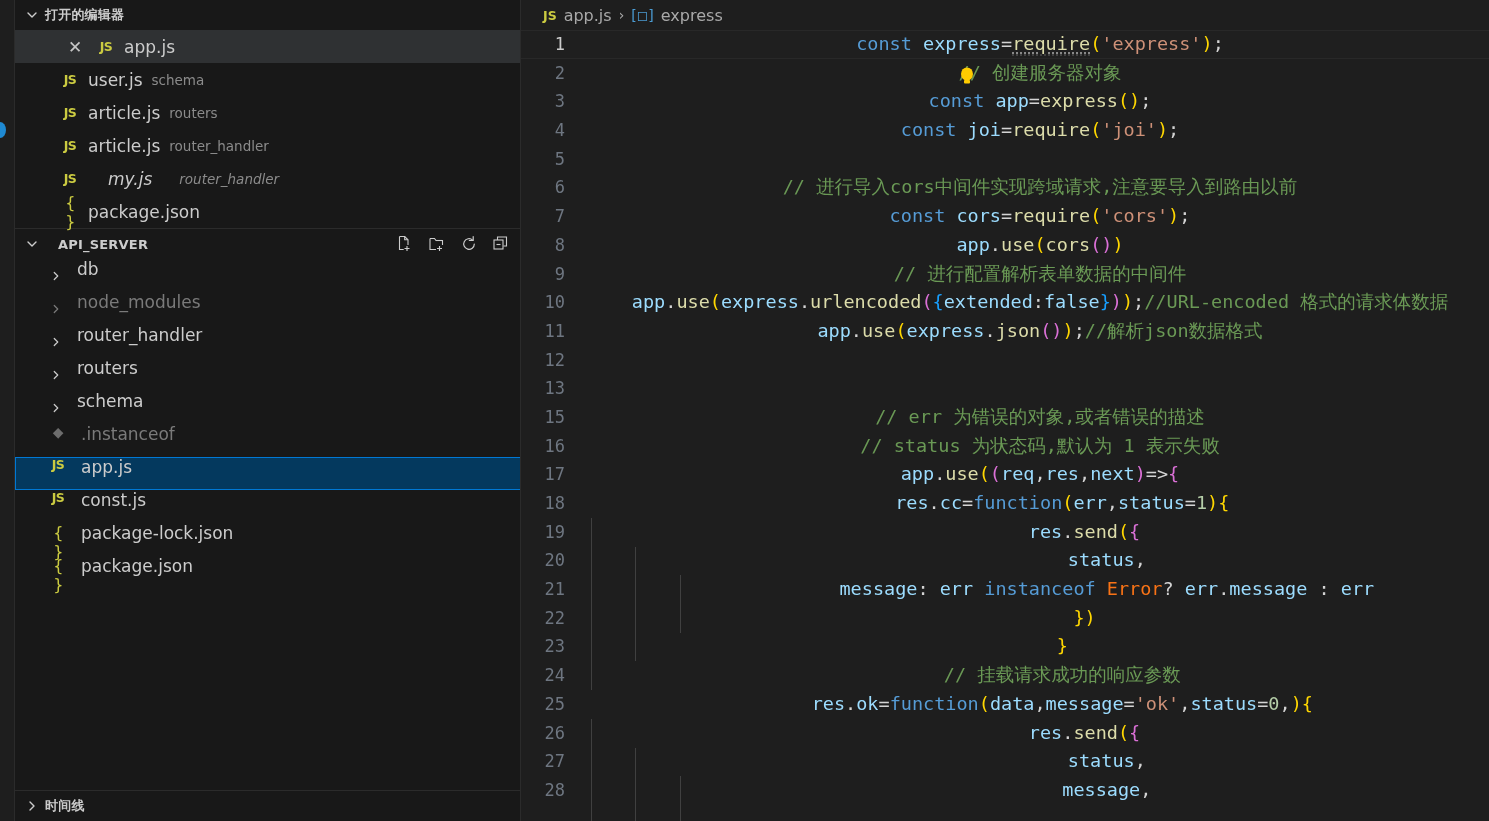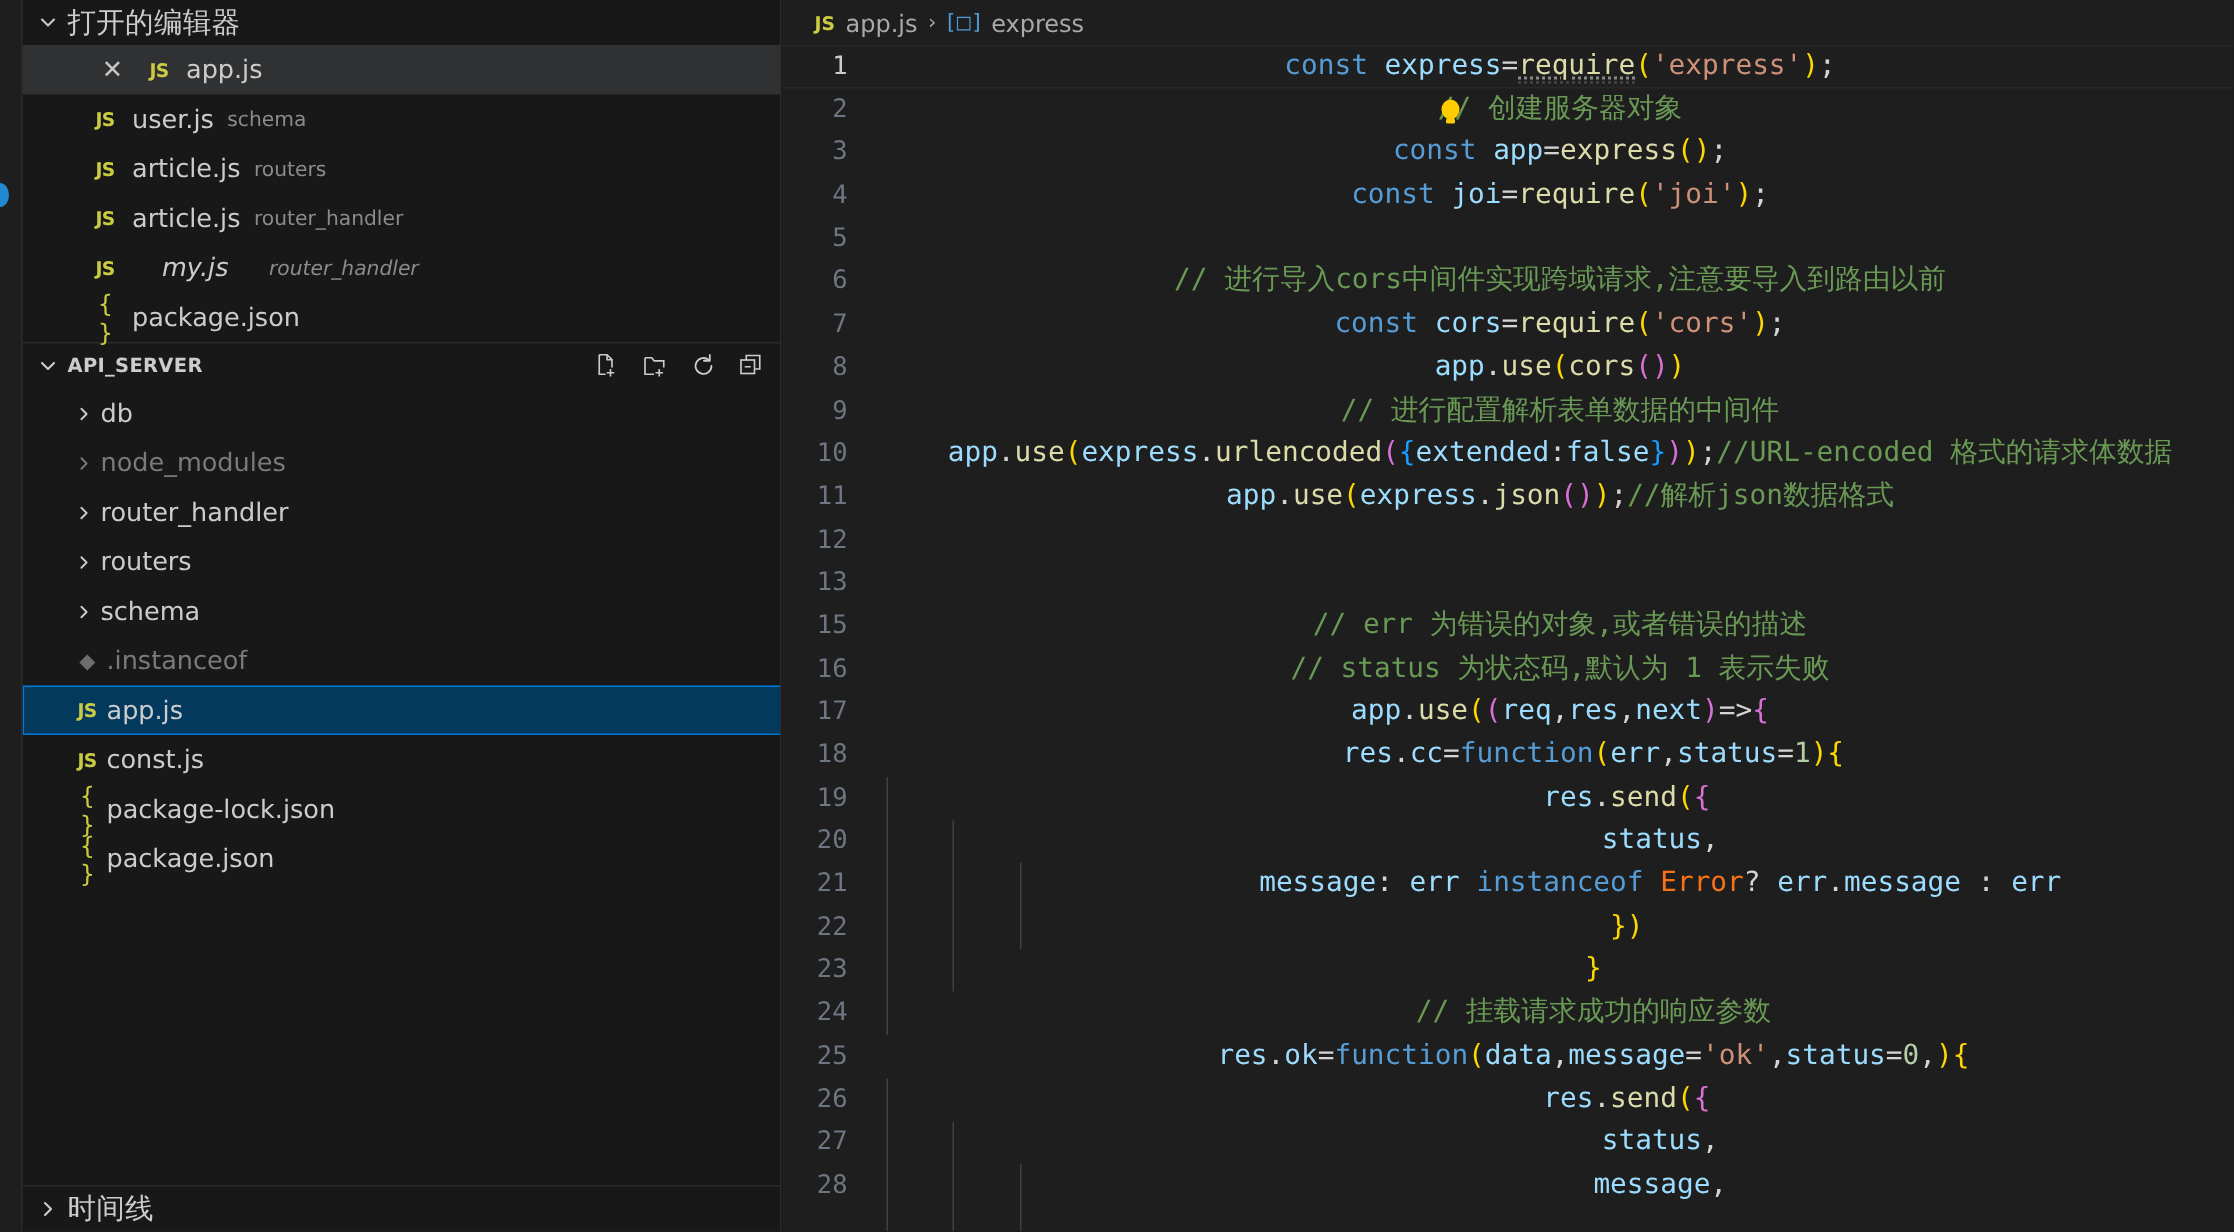--- a/index.html
+++ b/index.html
@@ -36,22 +36,22 @@
     padding-left:8px; gap:4px;
     font-size:14px; font-weight:bold; color:#cccccc;
     letter-spacing:.2px; flex:0 0 30px;
     position:relative;
   }
   .section-header .twisty {
     width:18px; height:18px; display:flex;
     align-items:center; justify-content:center;
     color:#cccccc; flex:0 0 18px;
   }
-  .section-header .title-cn { font-size:19px; font-weight:normal; }
-  .section-header .title-en { font-size:13px; font-weight:bold; }
+  .section-header .title-cn { font-size:13px; font-weight:bold; }
+  .section-header .title-en { font-size:13px; font-weight:bold;margin-left:13px; }
   .hdr-actions {
     position:absolute; right:10px; top:0; height:30px;
     display:flex; align-items:center; gap:14px;
   }
   .hdr-actions .act { width:18px; height:18px; color:#cccccc; cursor:pointer; }
 
   .open-editors { flex:0 0 auto; }
   .oe-row {
     height:33px; display:flex; align-items:center;
     font-size:17px; color:#cccccc; padding-left:44px; gap:7px;
@@ -74,22 +74,22 @@
   .fname { font-size:17px; color:#cccccc; }
   .fdesc { font-size:13.5px; color:#8b8b8b; margin-left:2px; }
   .oe-row.preview .fname,
   .oe-row.preview .fdesc { font-style:italic;margin-left:20px; }
 
   .sep { height:1px; background:#2b2b2b; }
 
   
   .tree { flex:1 1 auto; overflow:hidden; }
   .tree-row {
-    height:33px; display:flex; align-items:center;
-    padding-left:32px; gap:2px; cursor:pointer;
+    height:33px; display:flex; 
+    padding-left:32px; gap:12px; cursor:pointer;
     font-size:17px; color:#cccccc; position:relative;
   }
   .tree-row.selected {
     background:#04395e;
     outline:1px solid #0078d4; outline-offset:-1px;
     width:507px;
   }
   .tree-row .chev {
     width:18px; flex:0 0 18px; display:flex;
     align-items:center; justify-content:center;

